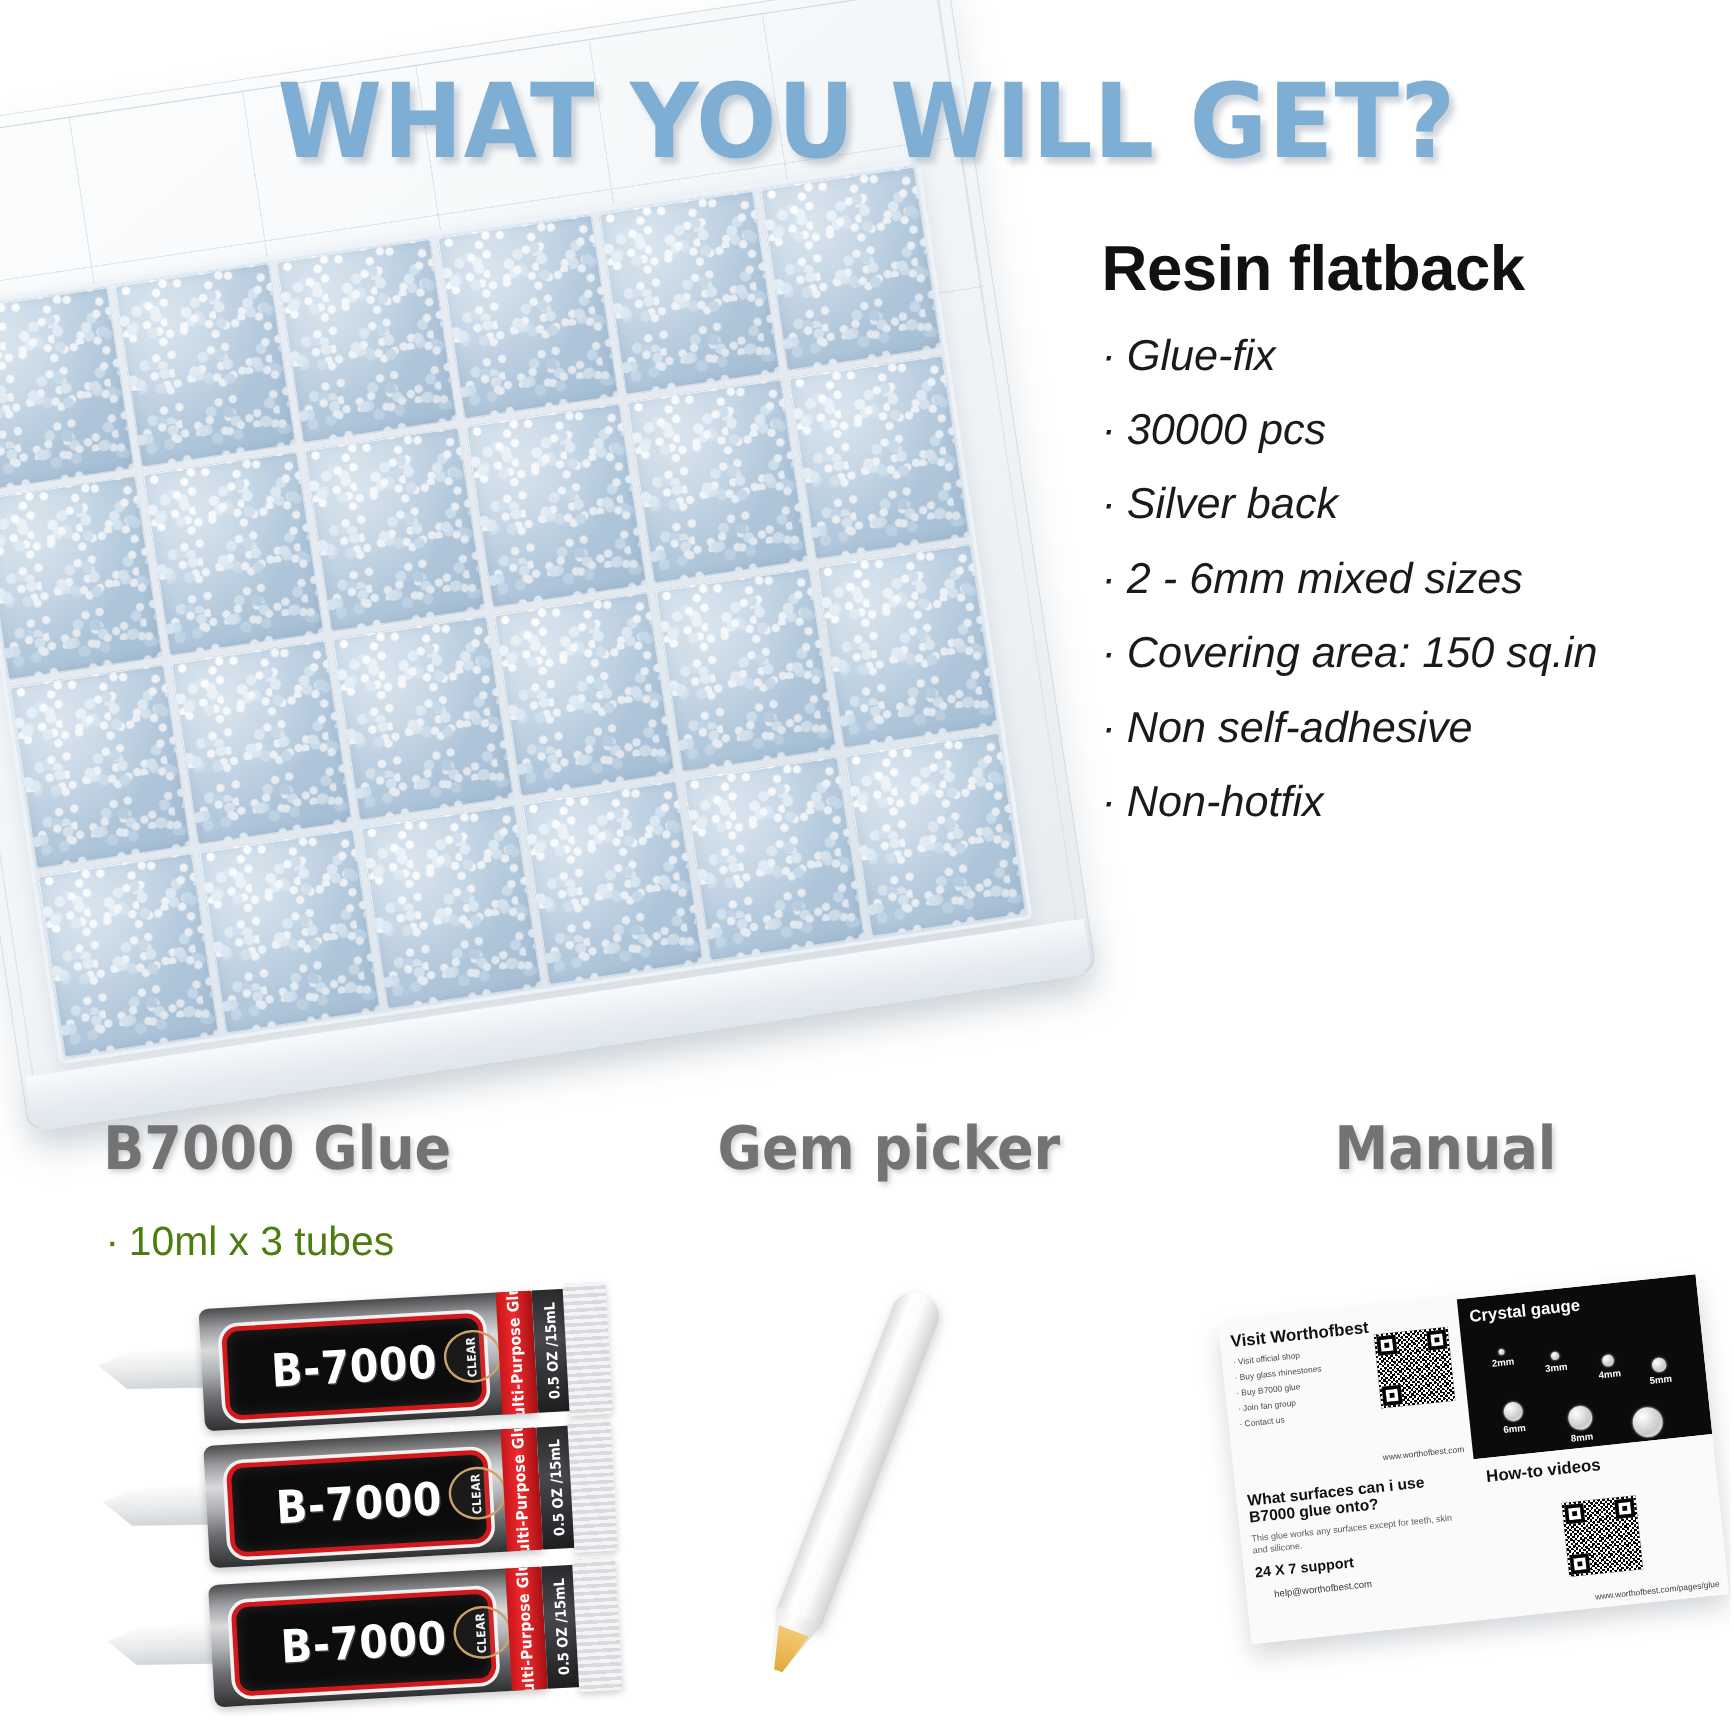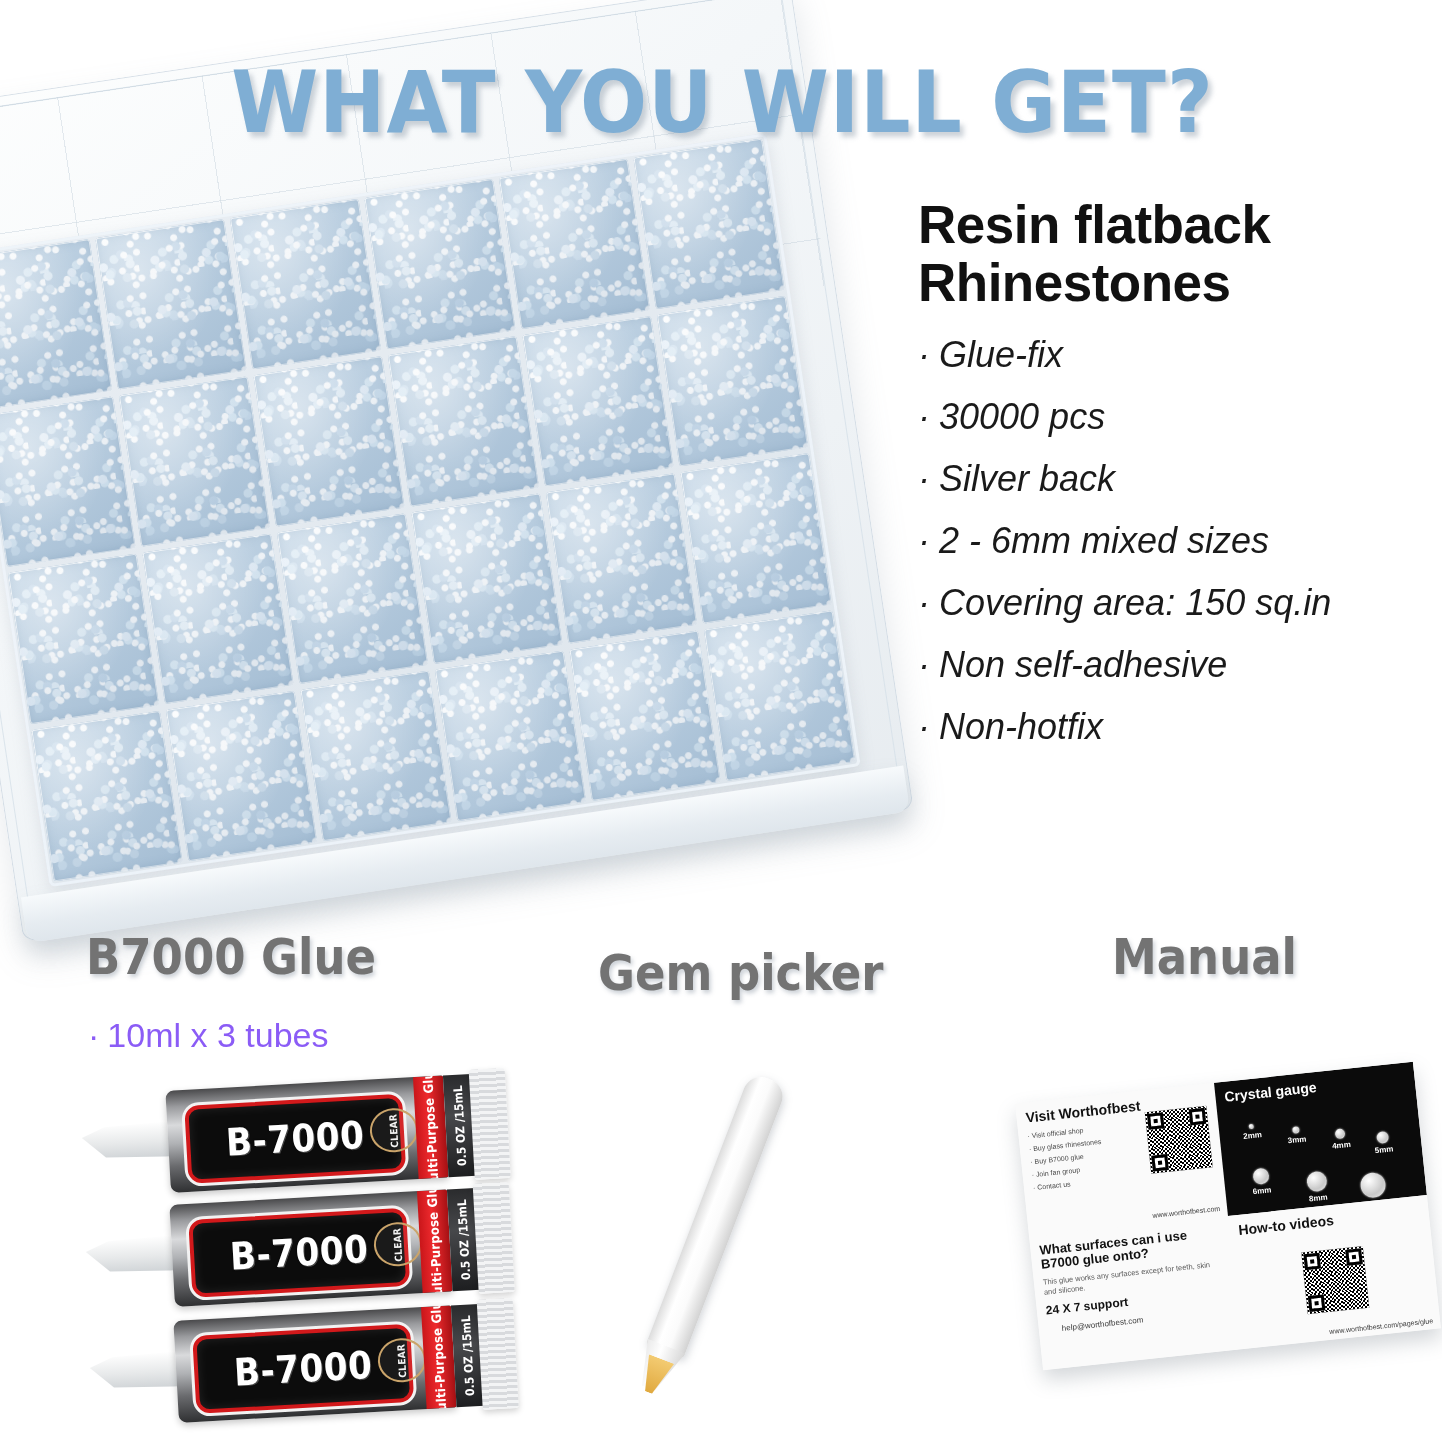--- a/index.html
+++ b/index.html
@@ -136,26 +136,26 @@
   .spec li .dot{margin-right:9px;}
 
   
   .sec-h{
     position:absolute;z-index:30;
     font-family:"DejaVu Sans Condensed","Liberation Sans Narrow","Liberation Sans",sans-serif;
     font-weight:700;font-size:50px;color:#737373;white-space:nowrap;
     text-shadow:2px 3px 4px rgba(120,135,150,.38);
   }
   #h-glue{left:86px;top:928px;}
-  #h-picker{left:598px;top:928px;margin-top:16px;}
+  #h-picker{left:598px;top:928px;}
   #h-manual{left:1112px;top:928px;}
 
   .glue-sub{
     position:absolute;left:88px;top:1016px;z-index:30;
-    font-size:34px;font-weight:300;color:#8b5cf6;white-space:nowrap;
+    font-size:34px;font-weight:300;color:#4d7c0f;white-space:nowrap;
   }
   .glue-sub .dot{margin-right:8px;}
 
   
   .tubes{position:absolute;left:70px;top:1078px;width:480px;height:360px;z-index:20;}
   .tube{position:absolute;width:420px;height:102px;transform-origin:50% 50%;}
   .tube.t1{left:12px;top:6px;transform:rotate(-3.2deg);}
   .tube.t2{left:16px;top:120px;transform:rotate(-3.2deg);}
   .tube.t3{left:20px;top:236px;transform:rotate(-3.2deg);}
 
@@ -330,21 +330,20 @@
           <div class="cell"></div>
         </div>
       </div>
       <div class="lip"></div>
     </div>
   </div>
 
   <div class="spec">
     <h2>
       <span>Resin flatback</span><br>
-      <span>Rhinestones</span>
     </h2>
     <ul>
       <li><span class="dot">·</span><span>Glue-fix</span></li>
       <li><span class="dot">·</span><span>30000 pcs</span></li>
       <li><span class="dot">·</span><span>Silver back</span></li>
       <li><span class="dot">·</span><span>2 - 6mm mixed sizes</span></li>
       <li><span class="dot">·</span><span>Covering area: 150 sq.in</span></li>
       <li><span class="dot">·</span><span>Non self-adhesive</span></li>
       <li><span class="dot">·</span><span>Non-hotfix</span></li>
     </ul>

